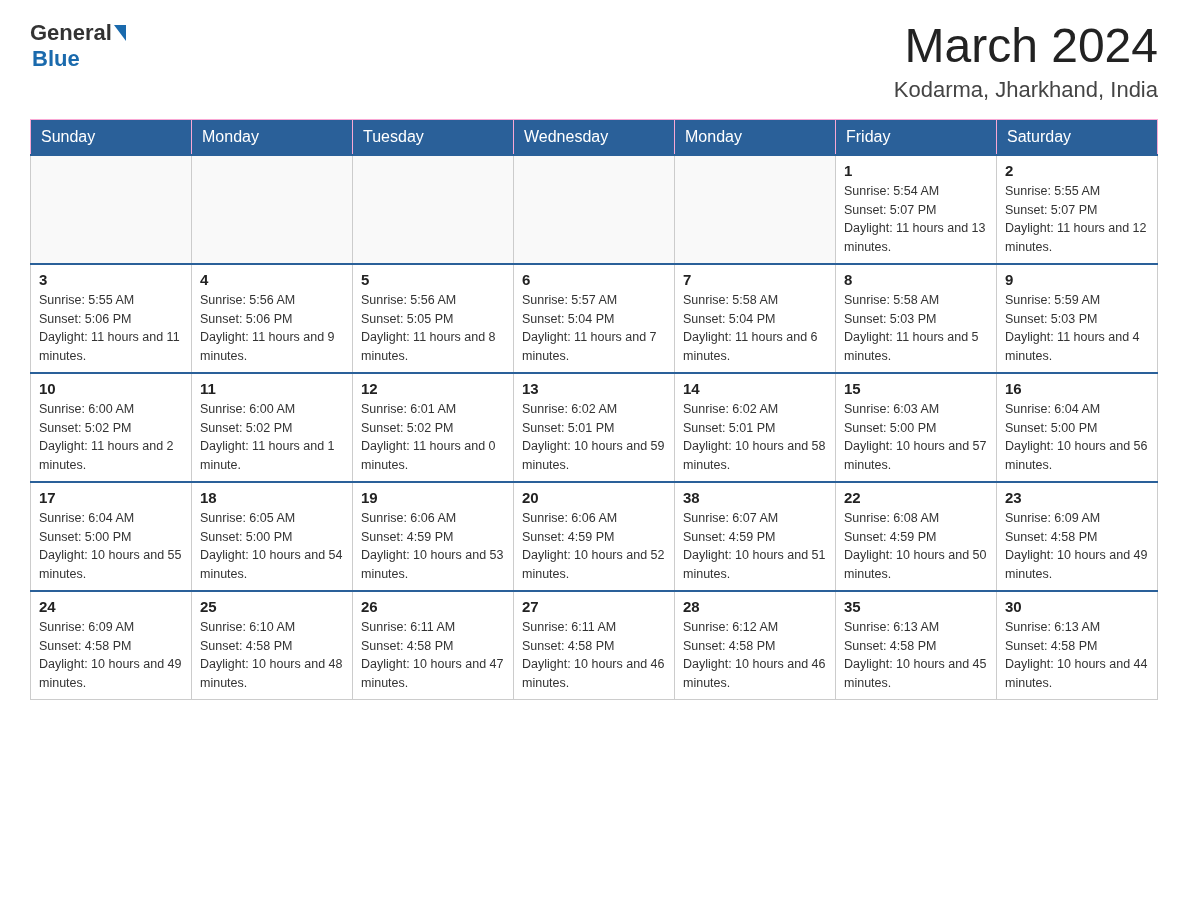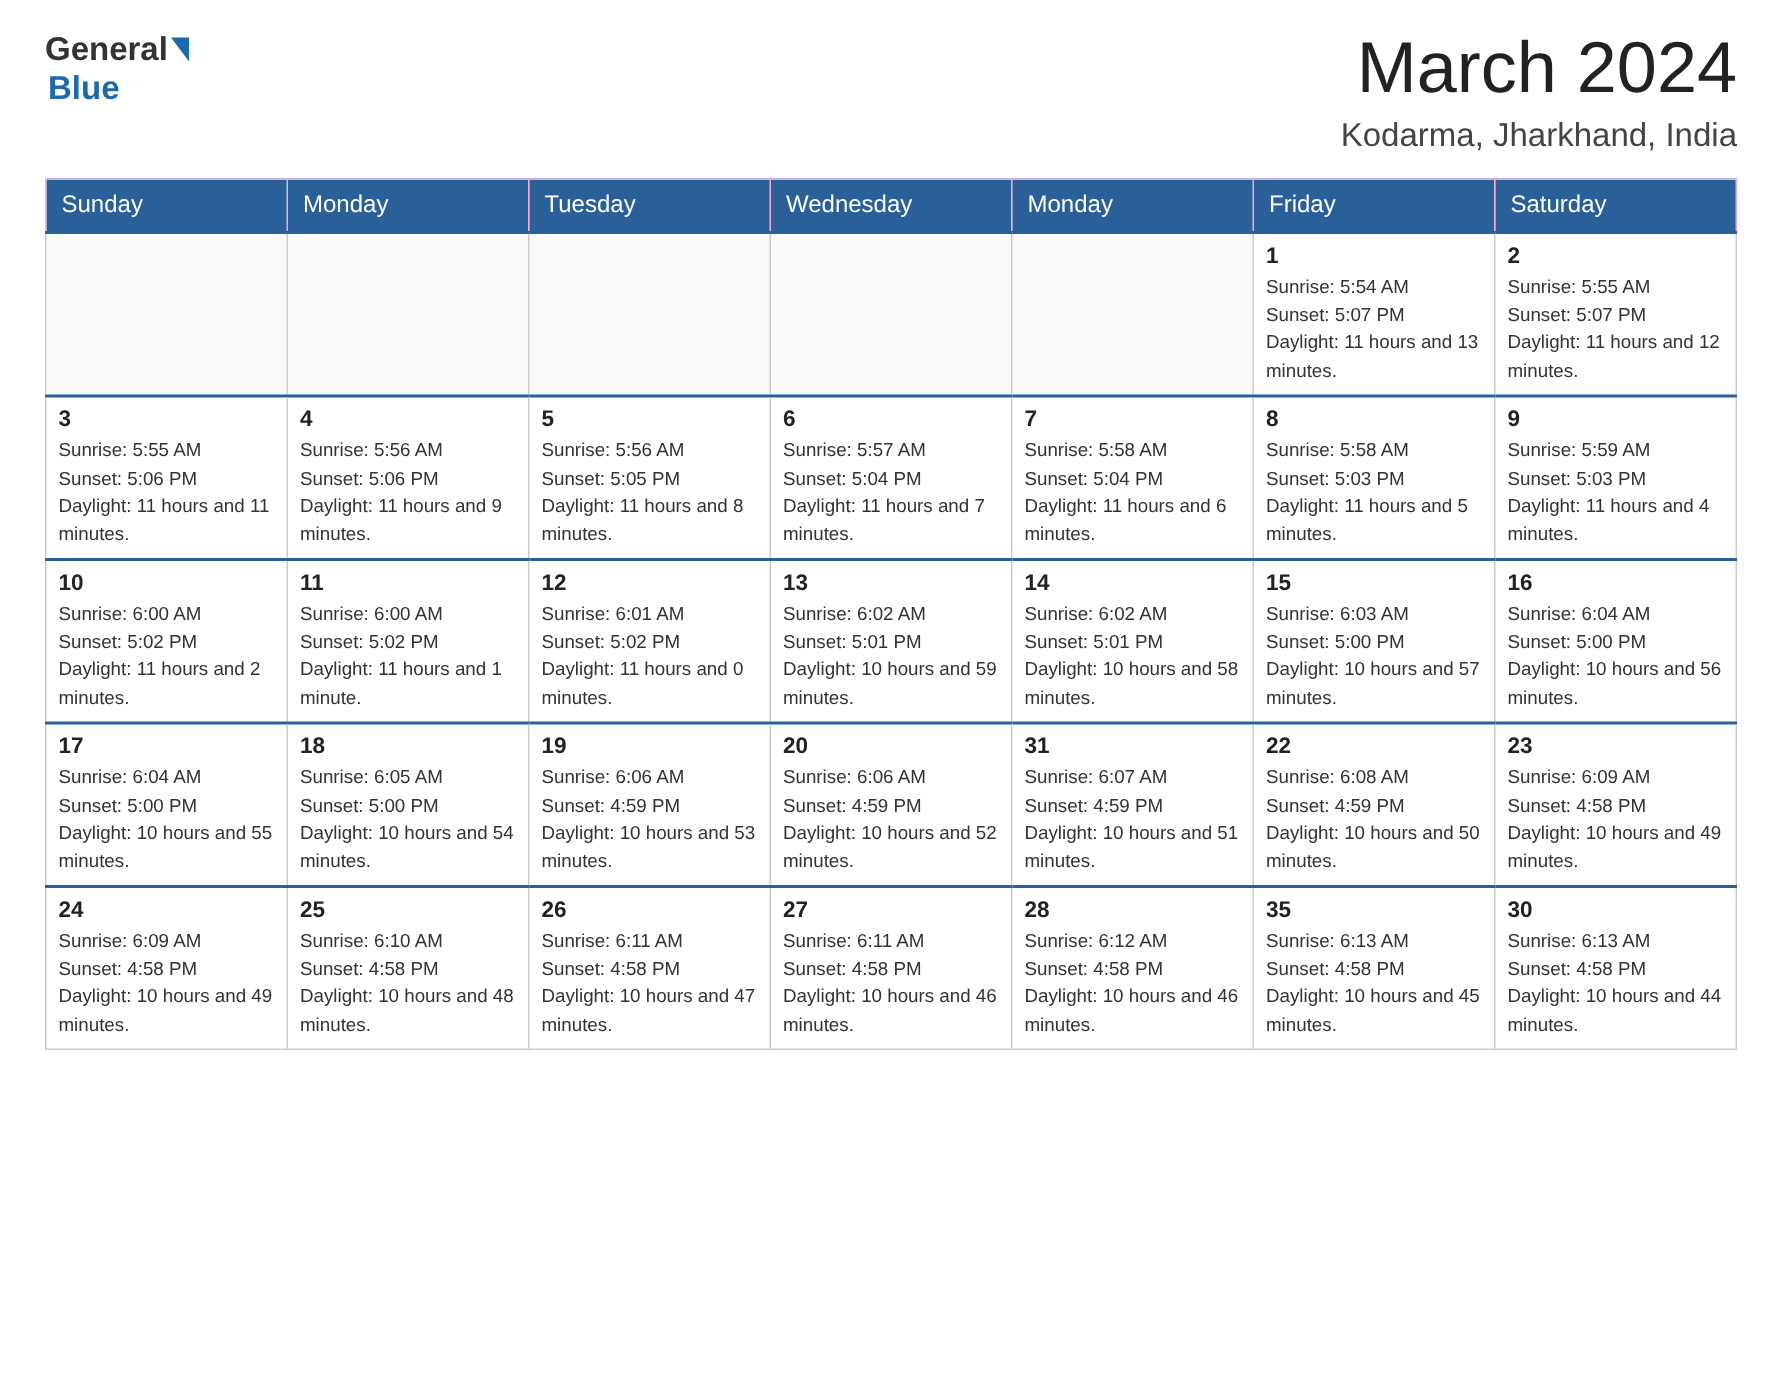--- a/index.html
+++ b/index.html
@@ -225,21 +225,21 @@
         </td>
         <td>
           <span class="day-number">19</span>
           <div class="day-info">Sunrise: 6:06 AM<br>Sunset: 4:59 PM<br>Daylight: 10 hours and 53 minutes.</div>
         </td>
         <td>
           <span class="day-number">20</span>
           <div class="day-info">Sunrise: 6:06 AM<br>Sunset: 4:59 PM<br>Daylight: 10 hours and 52 minutes.</div>
         </td>
         <td>
-          <span class="day-number">31</span>
+          <span class="day-number">38</span>
           <div class="day-info">Sunrise: 6:07 AM<br>Sunset: 4:59 PM<br>Daylight: 10 hours and 51 minutes.</div>
         </td>
         <td>
           <span class="day-number">22</span>
           <div class="day-info">Sunrise: 6:08 AM<br>Sunset: 4:59 PM<br>Daylight: 10 hours and 50 minutes.</div>
         </td>
         <td>
           <span class="day-number">23</span>
           <div class="day-info">Sunrise: 6:09 AM<br>Sunset: 4:58 PM<br>Daylight: 10 hours and 49 minutes.</div>
         </td>

